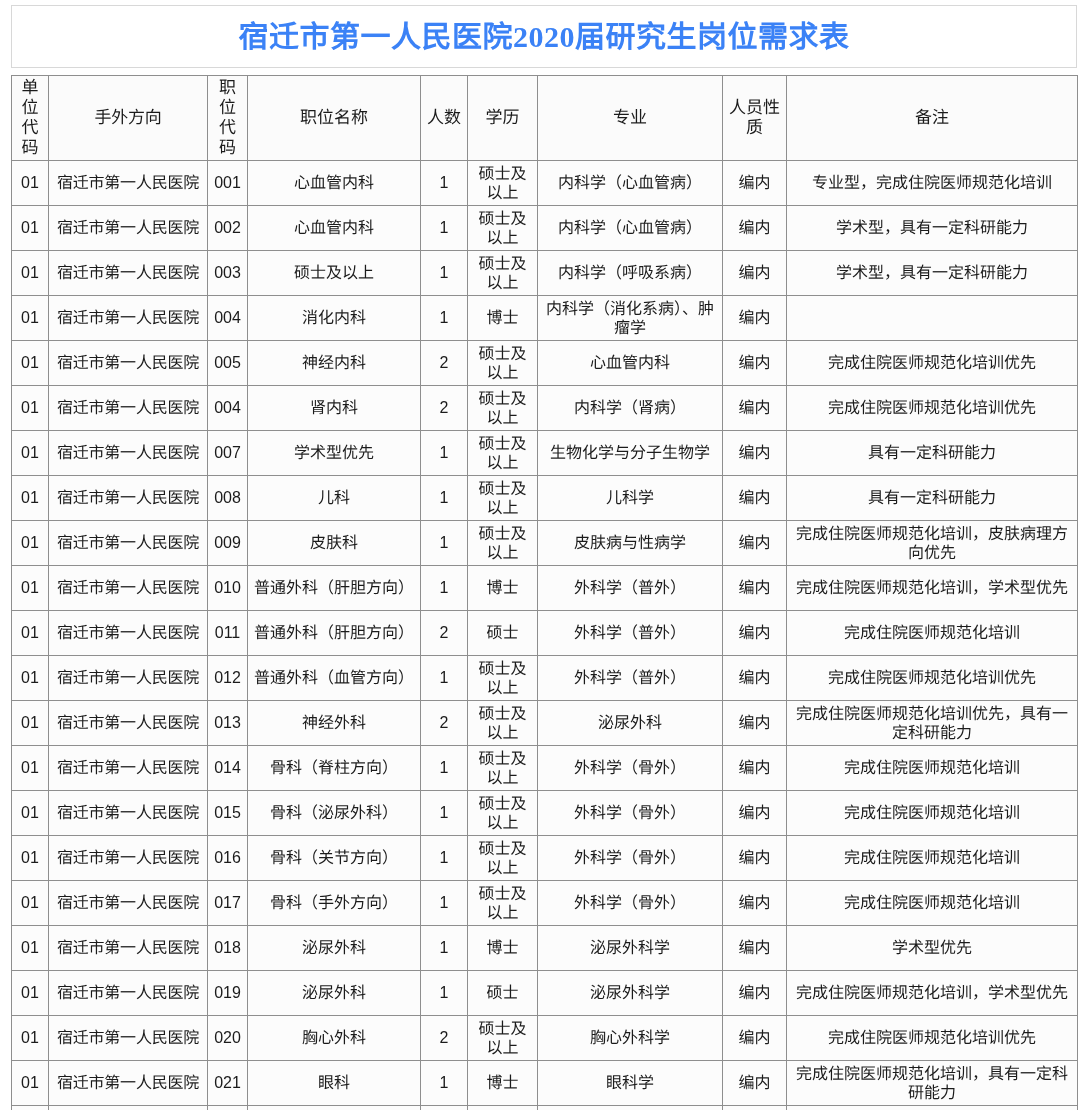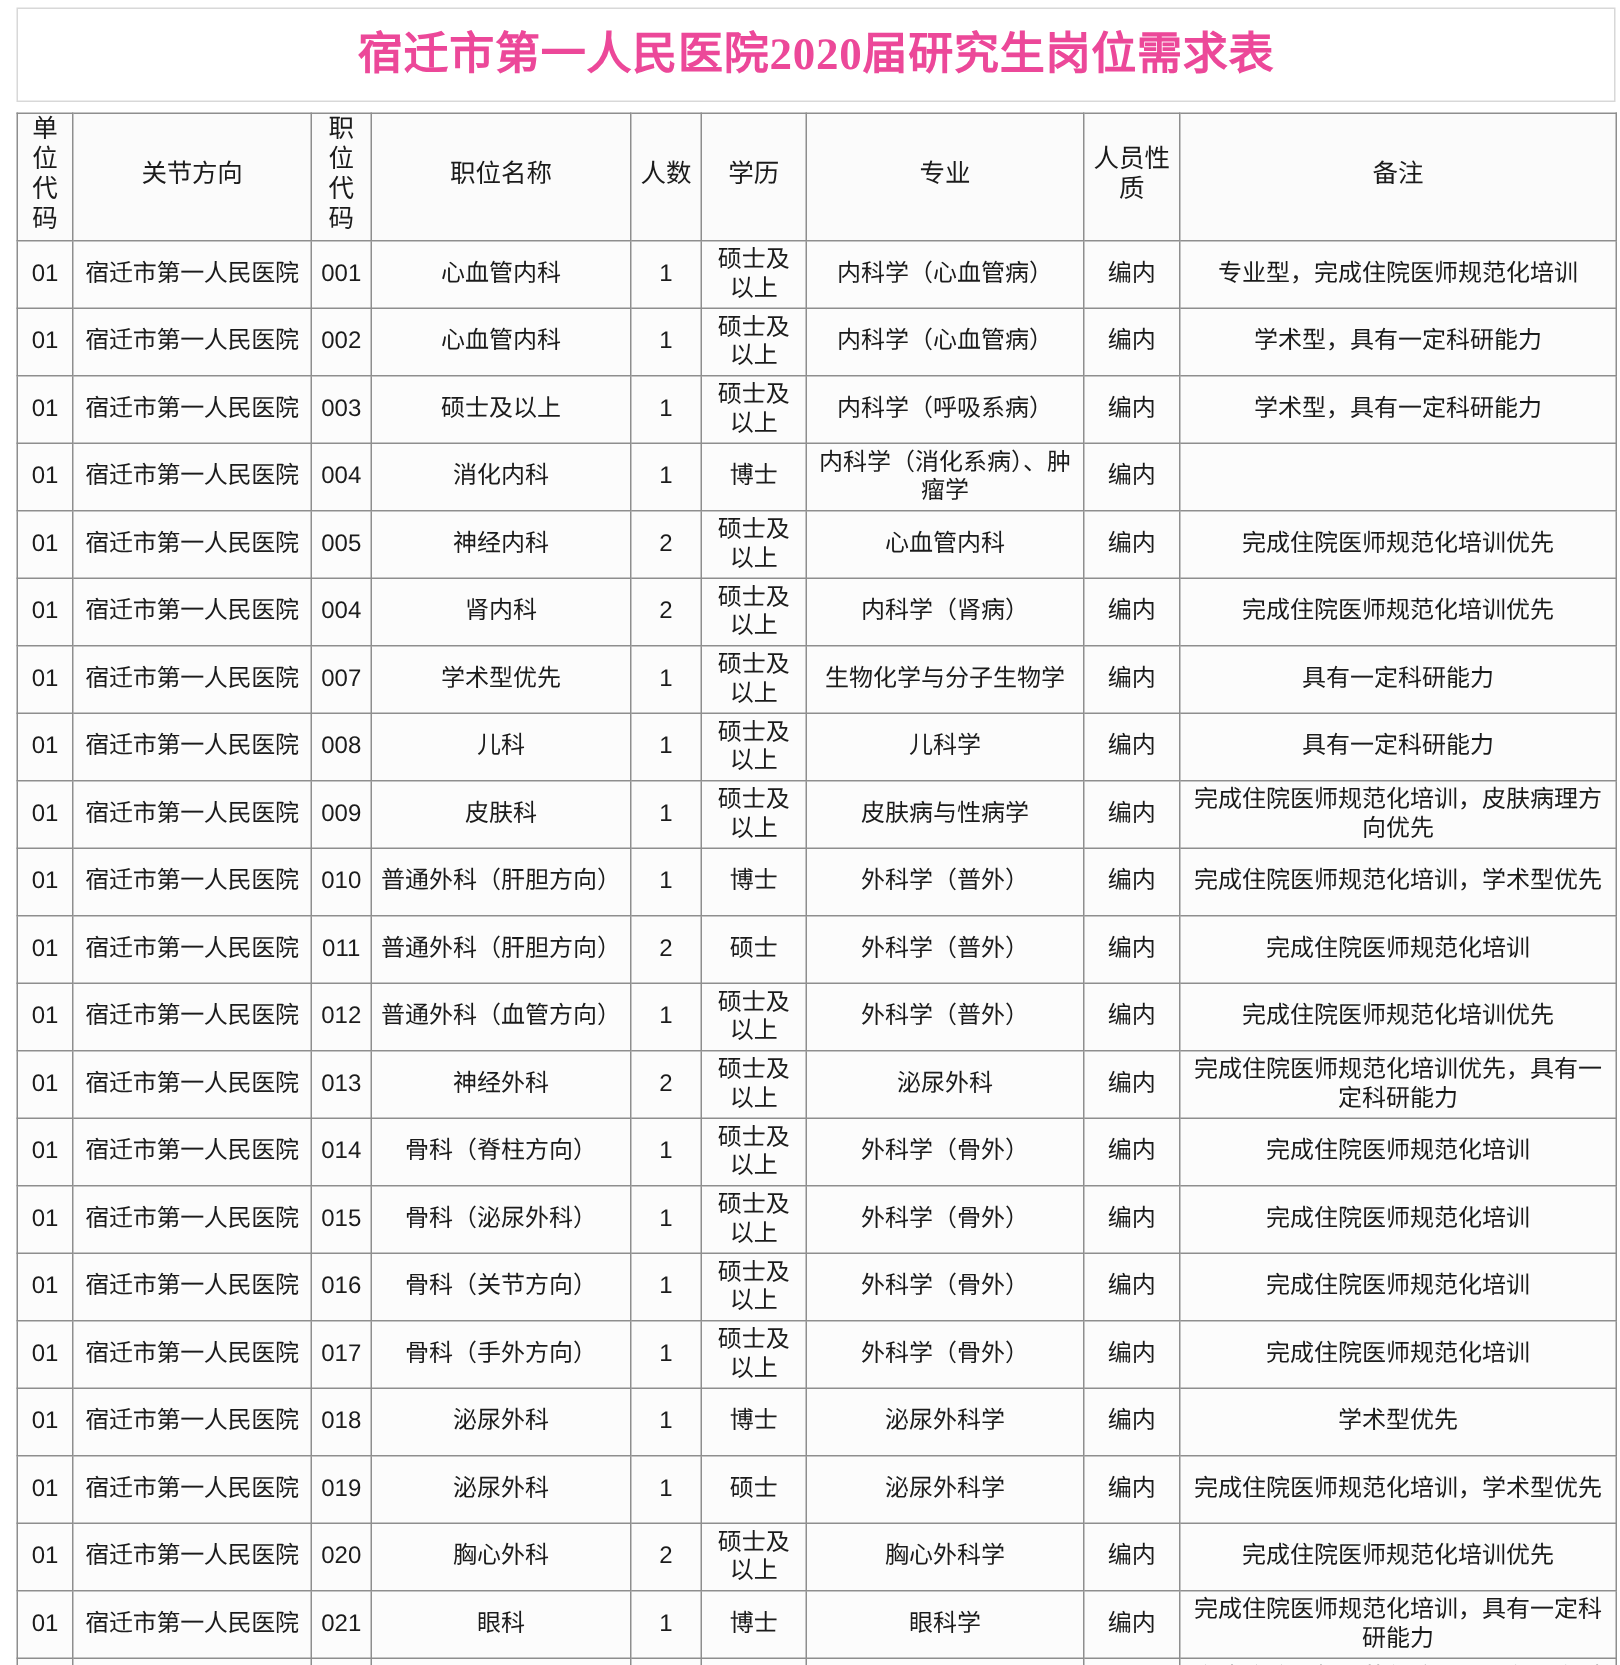--- a/index.html
+++ b/index.html
@@ -36,21 +36,21 @@
     background: #ffffff;
     display: flex;
     align-items: center;
     justify-content: center;
   }
   .title-text {
     font-family: "Liberation Serif", "DejaVu Serif", serif;
     font-size: 30px;
     font-weight: bold;
     letter-spacing: 0.5px;
-    color: #ec4899;
+    color: #3b82f6;
     white-space: nowrap;
     line-height: 1;
   }
   
   table.req {
     position: absolute;
     left: 11px;
     top: 75px;
     width: 1066px;
     border-collapse: collapse;
@@ -83,21 +83,21 @@
   
   td.c-unitcode, th.c-unitcode { font-size: 15px; }
   td.c-unitname, th.c-unitname { font-size: 16px; letter-spacing: -0.2px; }
   td.c-jobcode,  th.c-jobcode  { font-size: 15px; margin-left: 22px; }
   td.c-jobname,  th.c-jobname  { font-size: 16px; }
   td.c-count,    th.c-count    { font-size: 16px; }
   td.c-degree,   th.c-degree   { font-size: 16px; }
   td.c-major,    th.c-major    { font-size: 16px; }
   td.c-nature,   th.c-nature   { font-size: 16px; }
   td.c-remark,   th.c-remark   { font-size: 15.5px; line-height: 1.3; padding-left: 5px; padding-right: 5px; }
-  .hdr-stack { display:block; line-height: 1.18; font-family: Liberation Mono, monospace; }
+  .hdr-stack { display:block; line-height: 1.18; }
 </style>
 </head>
 <body>
 
 <div class="page">
 
   <div class="title-band">
     <span class="title-text">宿迁市第一人民医院2020届研究生岗位需求表</span>
   </div>
 
@@ -113,21 +113,21 @@
       <col style="width:64px">
       <col style="width:291px">
     </colgroup>
     <thead>
       <tr>
         <th class="c-unitcode">
             <span class="hdr-stack">单位</span>
             <span class="hdr-stack">代码</span>
           </th>
         <th class="c-unitname">
-            <span class="hdr-stack">关节方向</span>
+            <span class="hdr-stack">手外方向</span>
           </th>
         <th class="c-jobcode">
             <span class="hdr-stack">职位</span>
             <span class="hdr-stack">代码</span>
           </th>
         <th class="c-jobname">
             <span class="hdr-stack">职位名称</span>
           </th>
         <th class="c-count">
             <span class="hdr-stack">人数</span>

